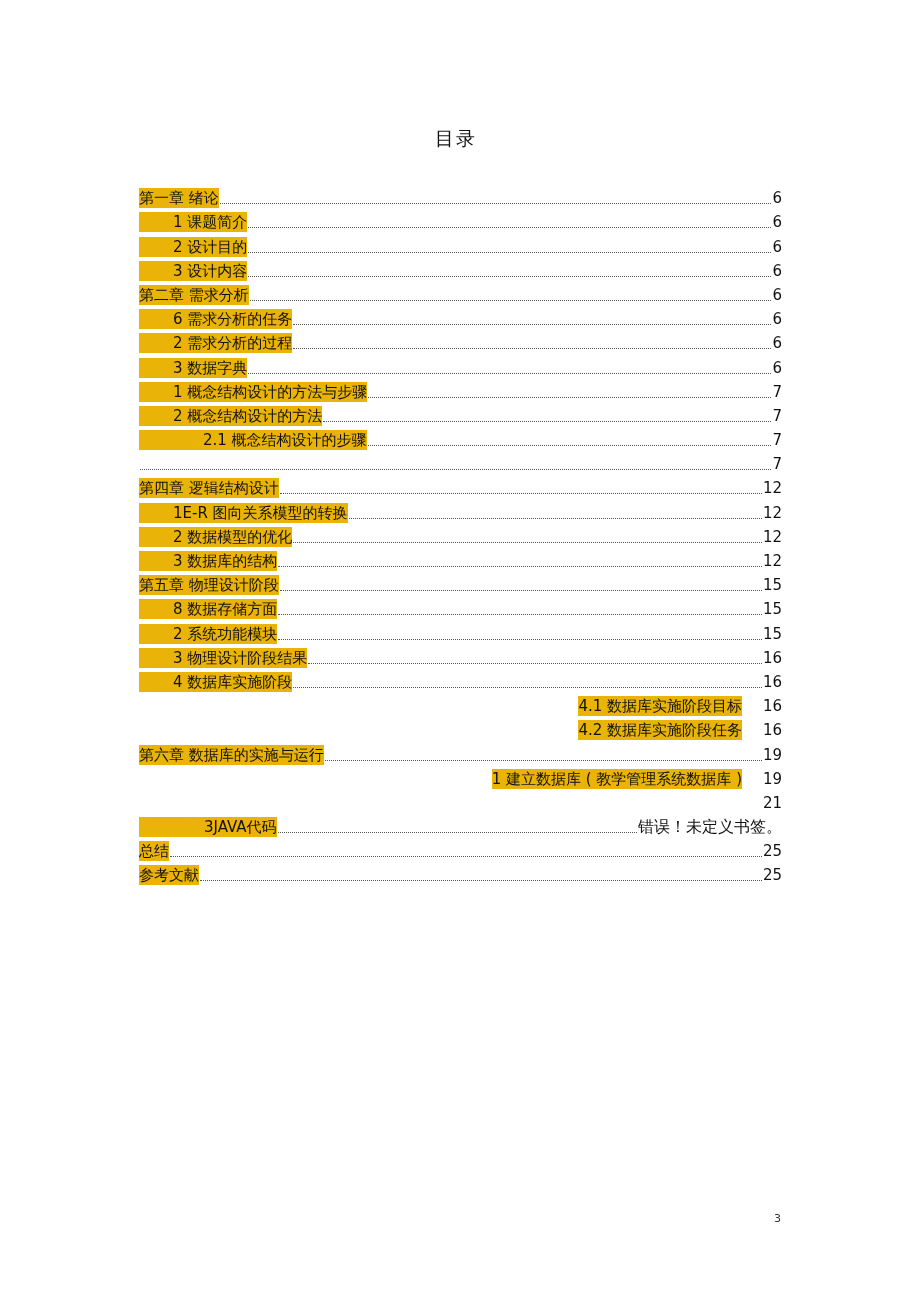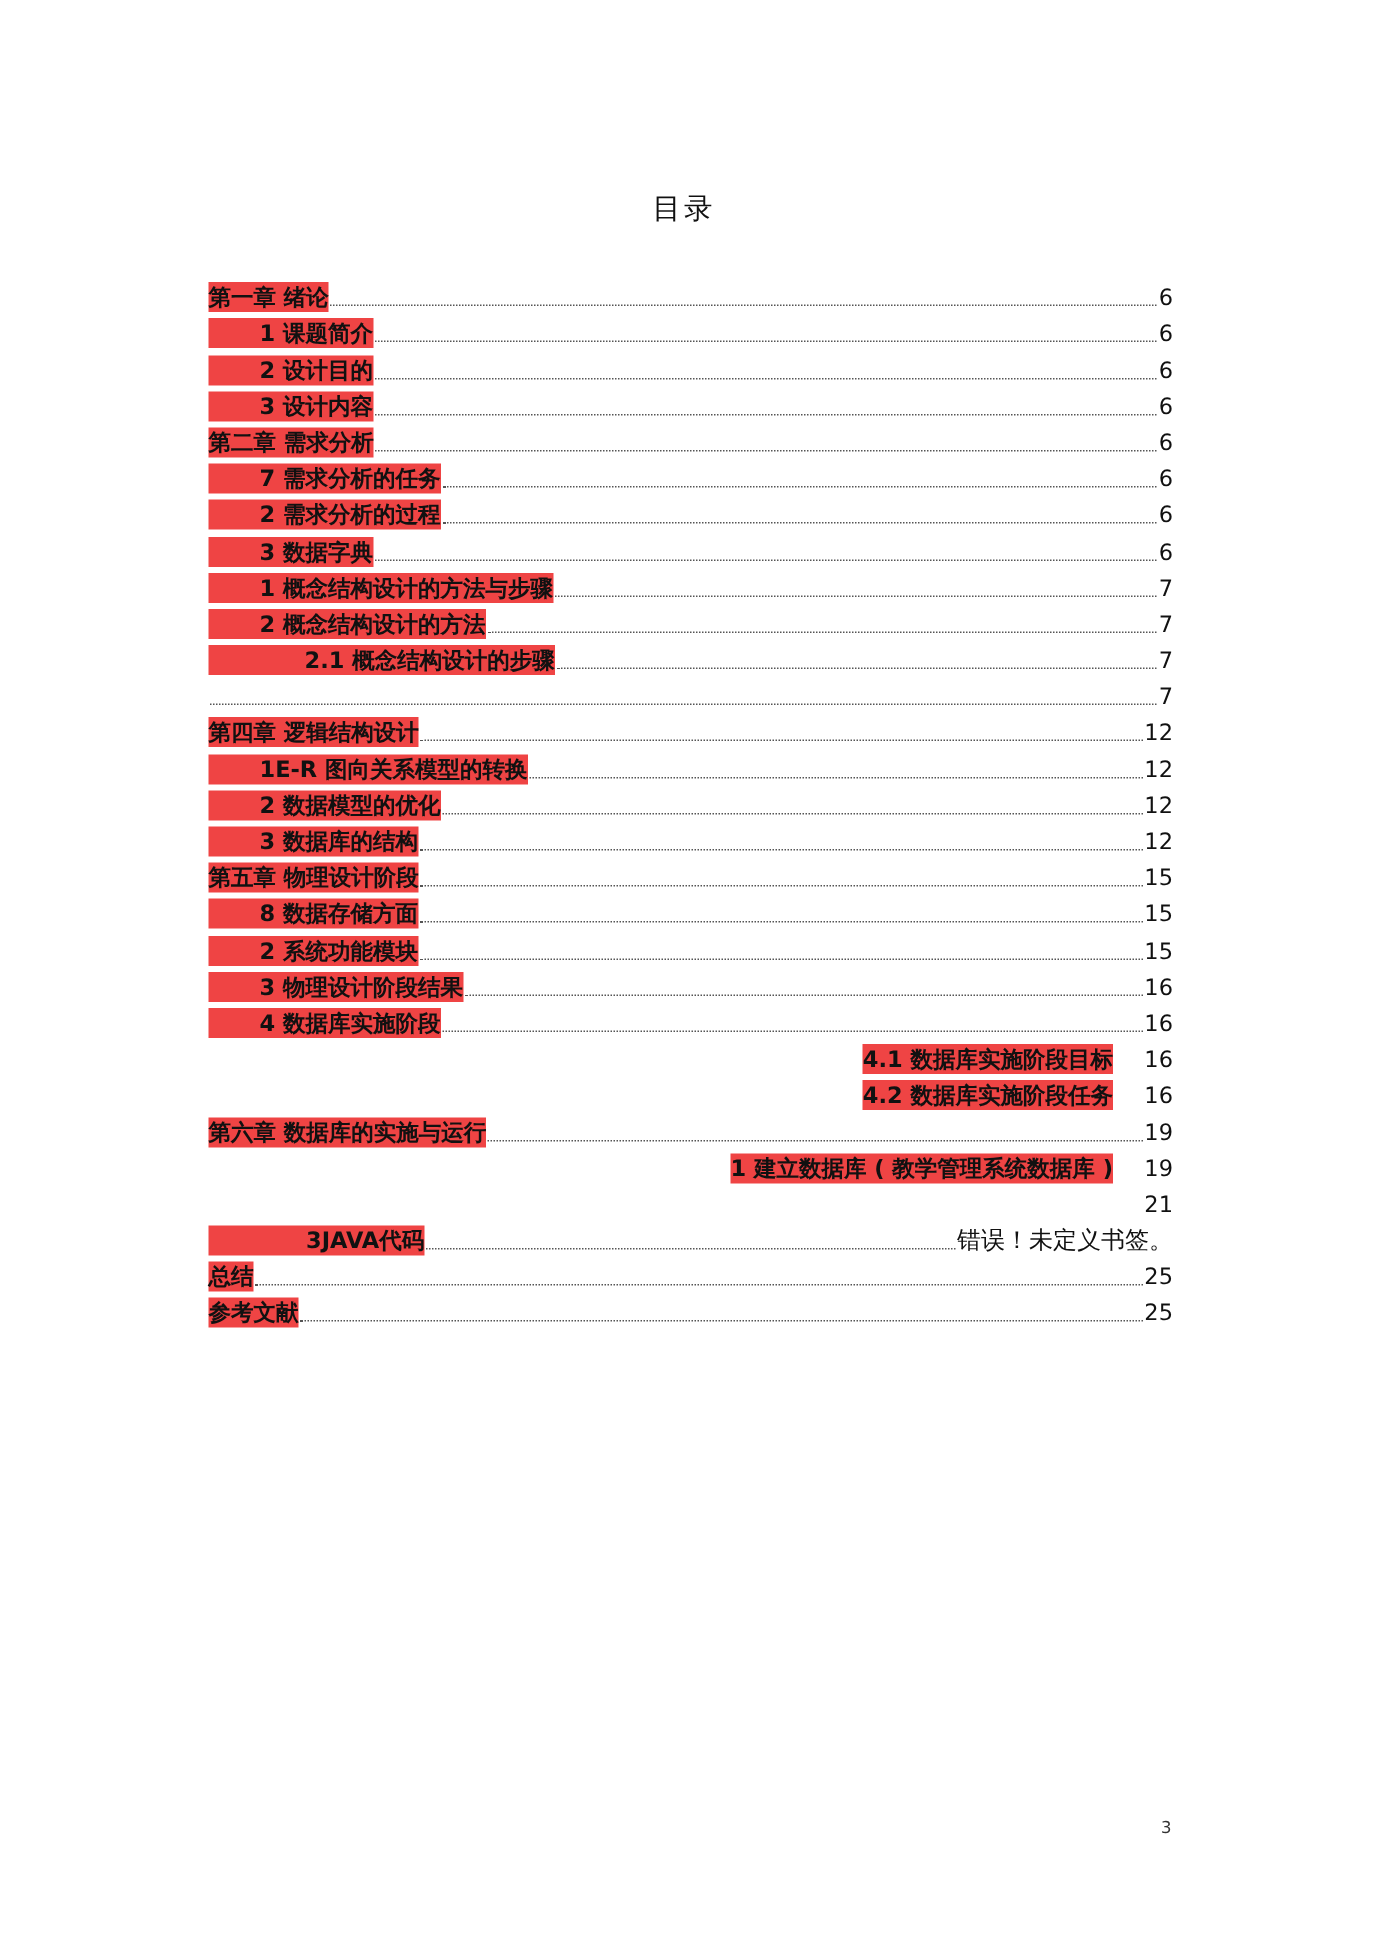--- a/index.html
+++ b/index.html
@@ -34,22 +34,21 @@
     position: relative;
     height: 24.2px;
     display: flex;
     align-items: flex-end;
     font-size: 15px;
     line-height: 20px;
     white-space: nowrap;
   }
   .toc-row .label {
     flex: 0 0 auto;
-    background: #ef4444;
-    font-weight: bold;
+    background: #eab308;
   }
   .toc-row .leader {
     flex: 1 1 auto;
     height: 1px;
     margin: 0 1px 4px 1px;
     border-bottom: 1px dotted #555;
   }
   .toc-row .page {
     flex: 0 0 auto;
     text-align: right;
@@ -104,21 +103,21 @@
     <span class="leader"></span>
     <span class="page">6</span>
   </div>
 
   <div class="toc-row lvl0">
     <span class="label">第二章   需求分析</span>
     <span class="leader"></span>
     <span class="page">6</span>
   </div>
   <div class="toc-row lvl1">
-    <span class="label">7 需求分析的任务</span>
+    <span class="label">6 需求分析的任务</span>
     <span class="leader"></span>
     <span class="page">6</span>
   </div>
   <div class="toc-row lvl1">
     <span class="label">2 需求分析的过程</span>
     <span class="leader"></span>
     <span class="page">6</span>
   </div>
   <div class="toc-row lvl1">
     <span class="label">3 数据字典</span>

